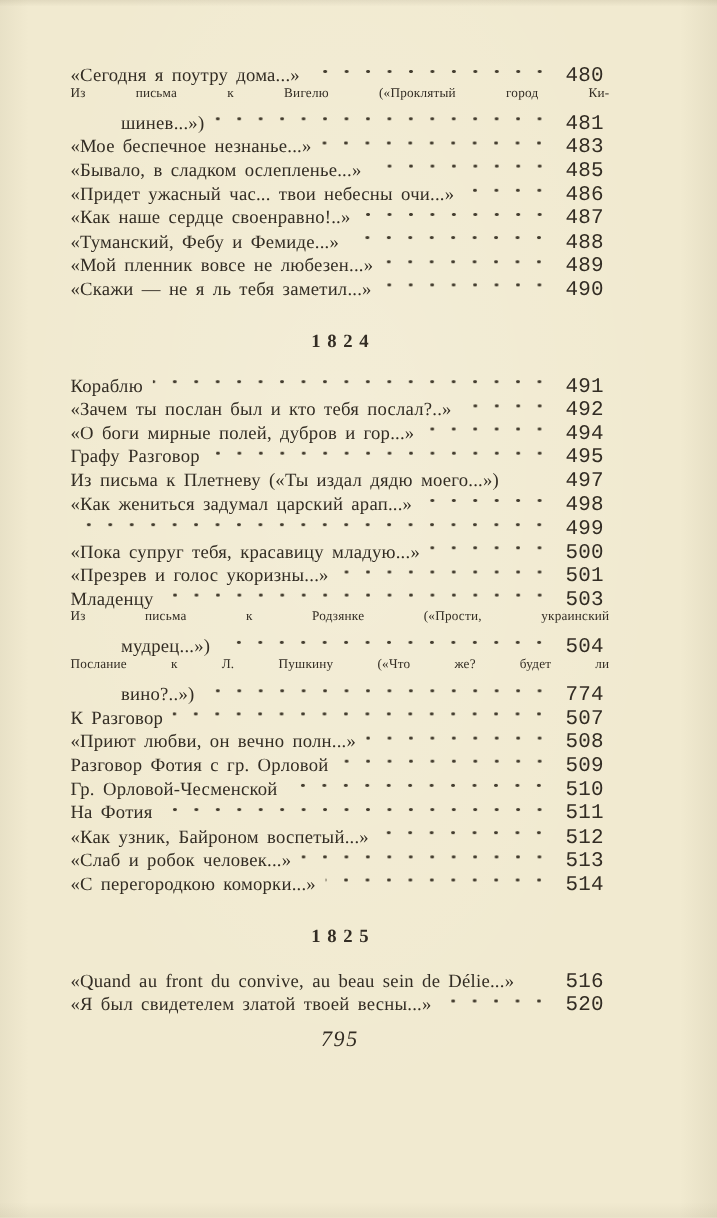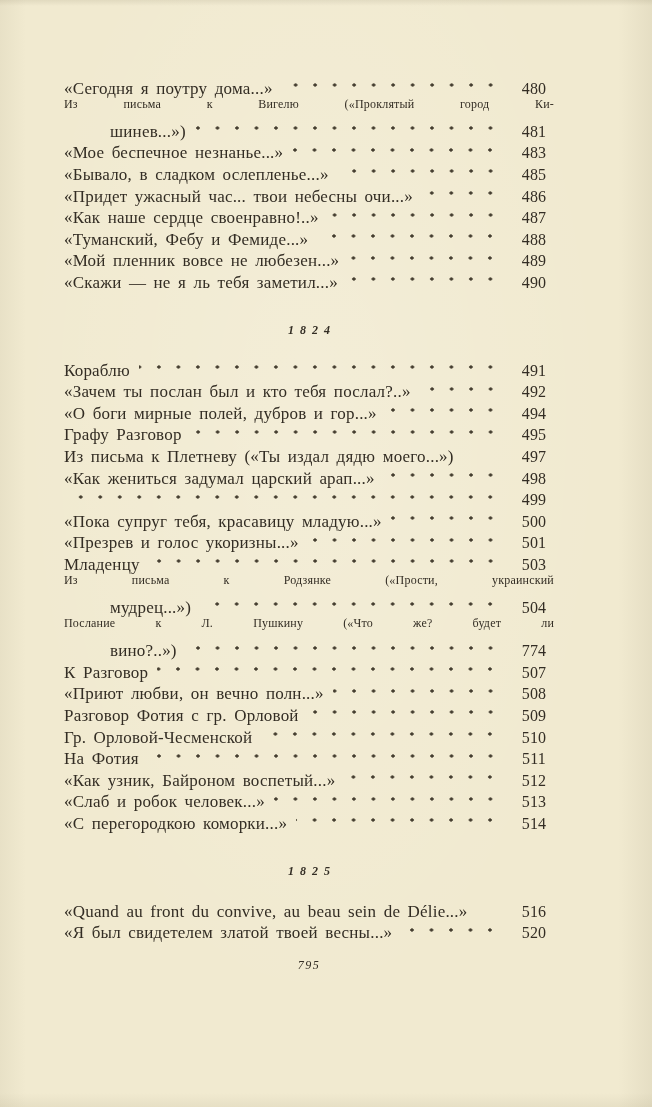--- a/index.html
+++ b/index.html
@@ -20,21 +20,21 @@
     background:
       radial-gradient(ellipse at 48% 38%, rgba(255,255,255,0.16), rgba(255,255,255,0) 62%),
       linear-gradient(to bottom, rgba(110,100,70,0.12), rgba(110,100,70,0) 6px),
       linear-gradient(to top, rgba(110,100,70,0.08), rgba(110,100,70,0) 14px),
       linear-gradient(to right, rgba(110,100,70,0.07), rgba(110,100,70,0) 26px),
       linear-gradient(to left, rgba(110,100,70,0.09), rgba(110,100,70,0) 34px);
   }
   .content {
     position: absolute;
     left: 64px;
-    top: 72px;
+    top: 52px;
     width: 490px;
   }
   .section-entries { width: 100%; }
   .row {
     display: flex;
     align-items: baseline;
     height: 21.6px;
     line-height: 21.6px;
     font-size: 17px;
     letter-spacing: 0.2px;
@@ -61,39 +61,39 @@
     margin-right: 14px;
     background-image: radial-gradient(circle, #443d2f 1.5px, rgba(68,61,47,0) 1.7px);
     background-size: 19.5px 8px;
     background-repeat: repeat-x;
     background-position: right 0 top 9px;
   }
   .leader.no-dots { background-image: none; }
   .pageno {
     flex: 0 0 40px;
     width: 40px;
-    text-align: center;
-    font-size: 16px;
+    text-align: left;
+    font-size: 19px;
+    font-family: Liberation Mono, monospace;
   }
   .year-heading {
     text-align: center;
     font-weight: bold;
-    font-style: italic;
-    font-size: 12px;
+    font-size: 17px;
     letter-spacing: 6px;
     padding-left: 6px; 
     margin-top: 31px;
     margin-bottom: 13px;
     height: 22px;
     line-height: 22px;
   }
   .folio {
     text-align: center;
     font-style: italic;
-    font-size: 12px;
+    font-size: 20px;
     letter-spacing: 1.5px;
     margin-top: 15px;
     height: 24px;
     line-height: 24px;
   }
 </style>
 </head>
 <body style="background: rgb(241, 234, 208); color: rgb(51, 45, 36);">
 
 <div class="paper-texture"></div>

